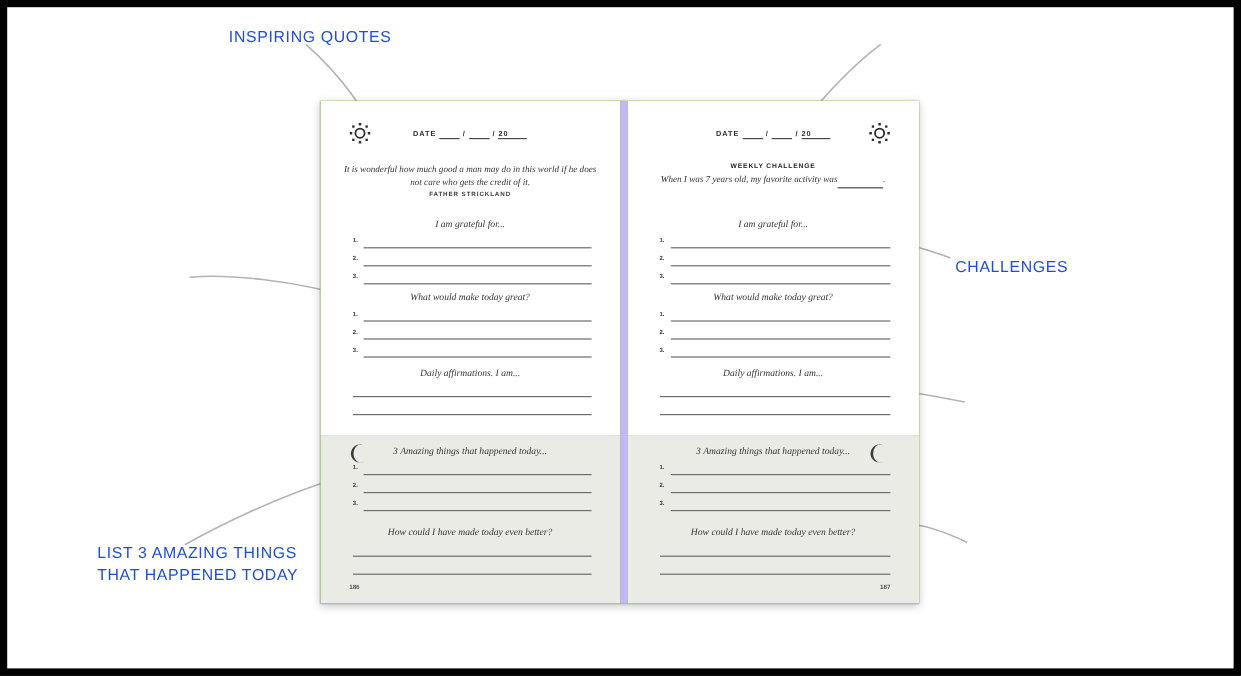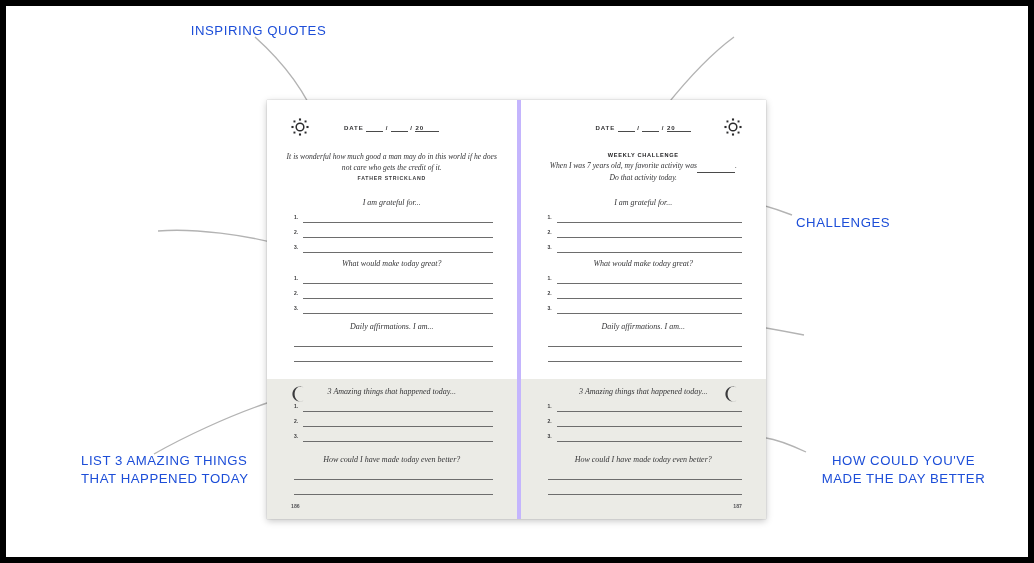--- a/index.html
+++ b/index.html
@@ -49,33 +49,33 @@
     left: 0; top: 0;
     width: 1022px; height: 551px;
     pointer-events: none;
   }
   #leaders path { fill: none; stroke: #b3b3b3; stroke-width: 1.35; }
   #leaders circle { fill: #cfcfcf; }
 
   
   #spread {
     position: absolute;
-    left: 261px; top: 94px;
+    left: 261px; top: 78px;
     width: 499px; height: 419px;
     background: #84cc16;
     box-shadow: 0 2px 7px rgba(0,0,0,0.23), 0 0 1px rgba(0,0,0,0.30);
   }
   .page {
     position: absolute;
     top: 0; height: 419px;
     width: 249.5px;
     overflow: hidden;
   }
   .page.left  { left: 0; }
-  .page.right { left: 249.5px; border-left: 4px solid #c4b5fd; text-decoration: underline; }
+  .page.right { left: 249.5px; border-left: 6px solid #c4b5fd; text-decoration: underline; }
 
   
   .morning { position: absolute; left:0; top:0; width:100%; height: 279px; background:#ffffff; }
   .evening { position: absolute; left:0; top:279px; width:100%; height: 140px; background:#ebebe6; }
 
   
   .icon-sun, .icon-moon {
     position: absolute;
     width: 18px; height: 18px;
   }
@@ -229,22 +229,20 @@
   <div class="annot c" style="left:110px; top:16px; width:285px;">INSPIRING QUOTES</div>
 
 
 
   <div class="annot l" style="left:790px; top:208px; width:200px;">CHALLENGES</div>
 
 
   <div class="annot l" style="left:75px; top:446px; width:270px;">LIST 3 AMAZING THINGS
 THAT HAPPENED TODAY</div>
 
-  <div class="annot c" style="left:785px; top:446px; width:225px;">HOW COULD YOU'VE
-MADE THE DAY BETTER</div>
 
   <div id="spread">
 
     <div class="page left">
       <div class="morning"></div>
       <div class="evening"></div>
 
       <svg class="icon-sun" viewBox="0 0 24 24">
         <circle cx="12" cy="12" r="5.1" fill="none" stroke="#2b2b2d" stroke-width="2"></circle>
         <rect x="10.6" y="0.6" width="2.8" height="2.8" fill="#2b2b2d"></rect>
@@ -365,21 +363,20 @@
         <span class="u blank">&nbsp;</span>
         <span>/</span>
         <span class="u blank">&nbsp;</span>
         <span>/</span>
         <span class="u yr">20</span>
       </div>
 
       <div class="challenge-title">WEEKLY CHALLENGE</div>
       <div class="challenge-body">
         <span>When I was 7 years old, my favorite activity was</span><span class="fill">&nbsp;</span><span>.</span>
-        <div>Do that activity today.</div>
       </div>
 
       <div class="prompt" style="top:98px;">I am grateful for...</div>
       <div class="numlines" style="top:110px;">
         <div class="numrow">
           <span class="n">1.</span>
           <span class="rule"></span>
         </div>
         <div class="numrow">
           <span class="n">2.</span>

